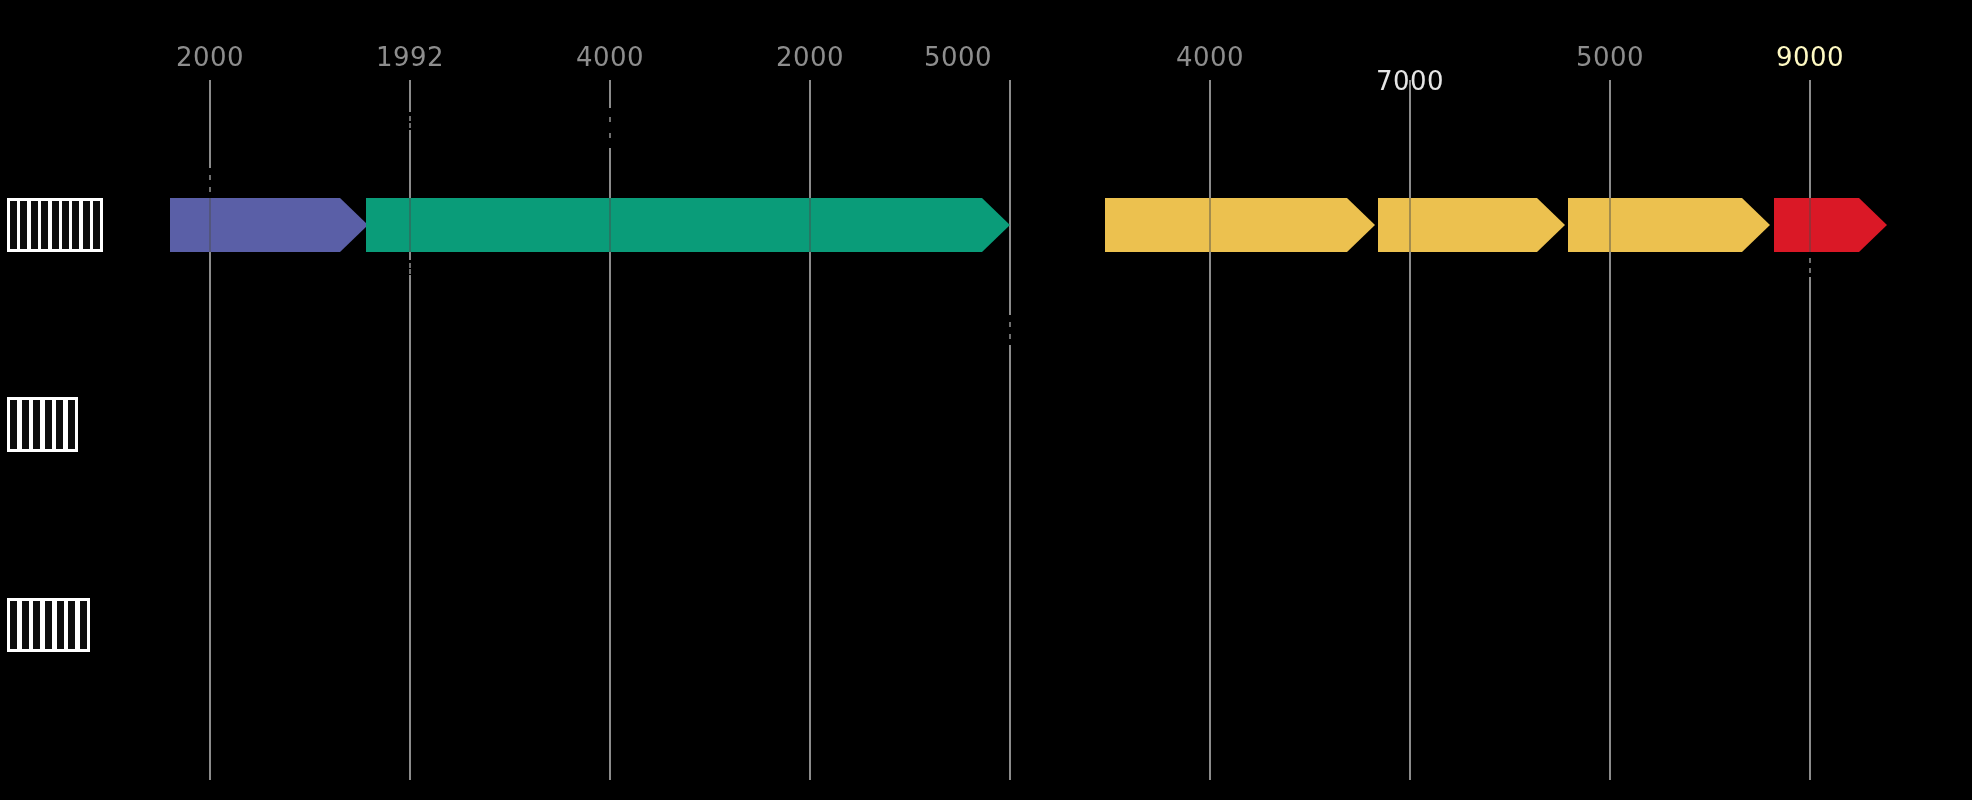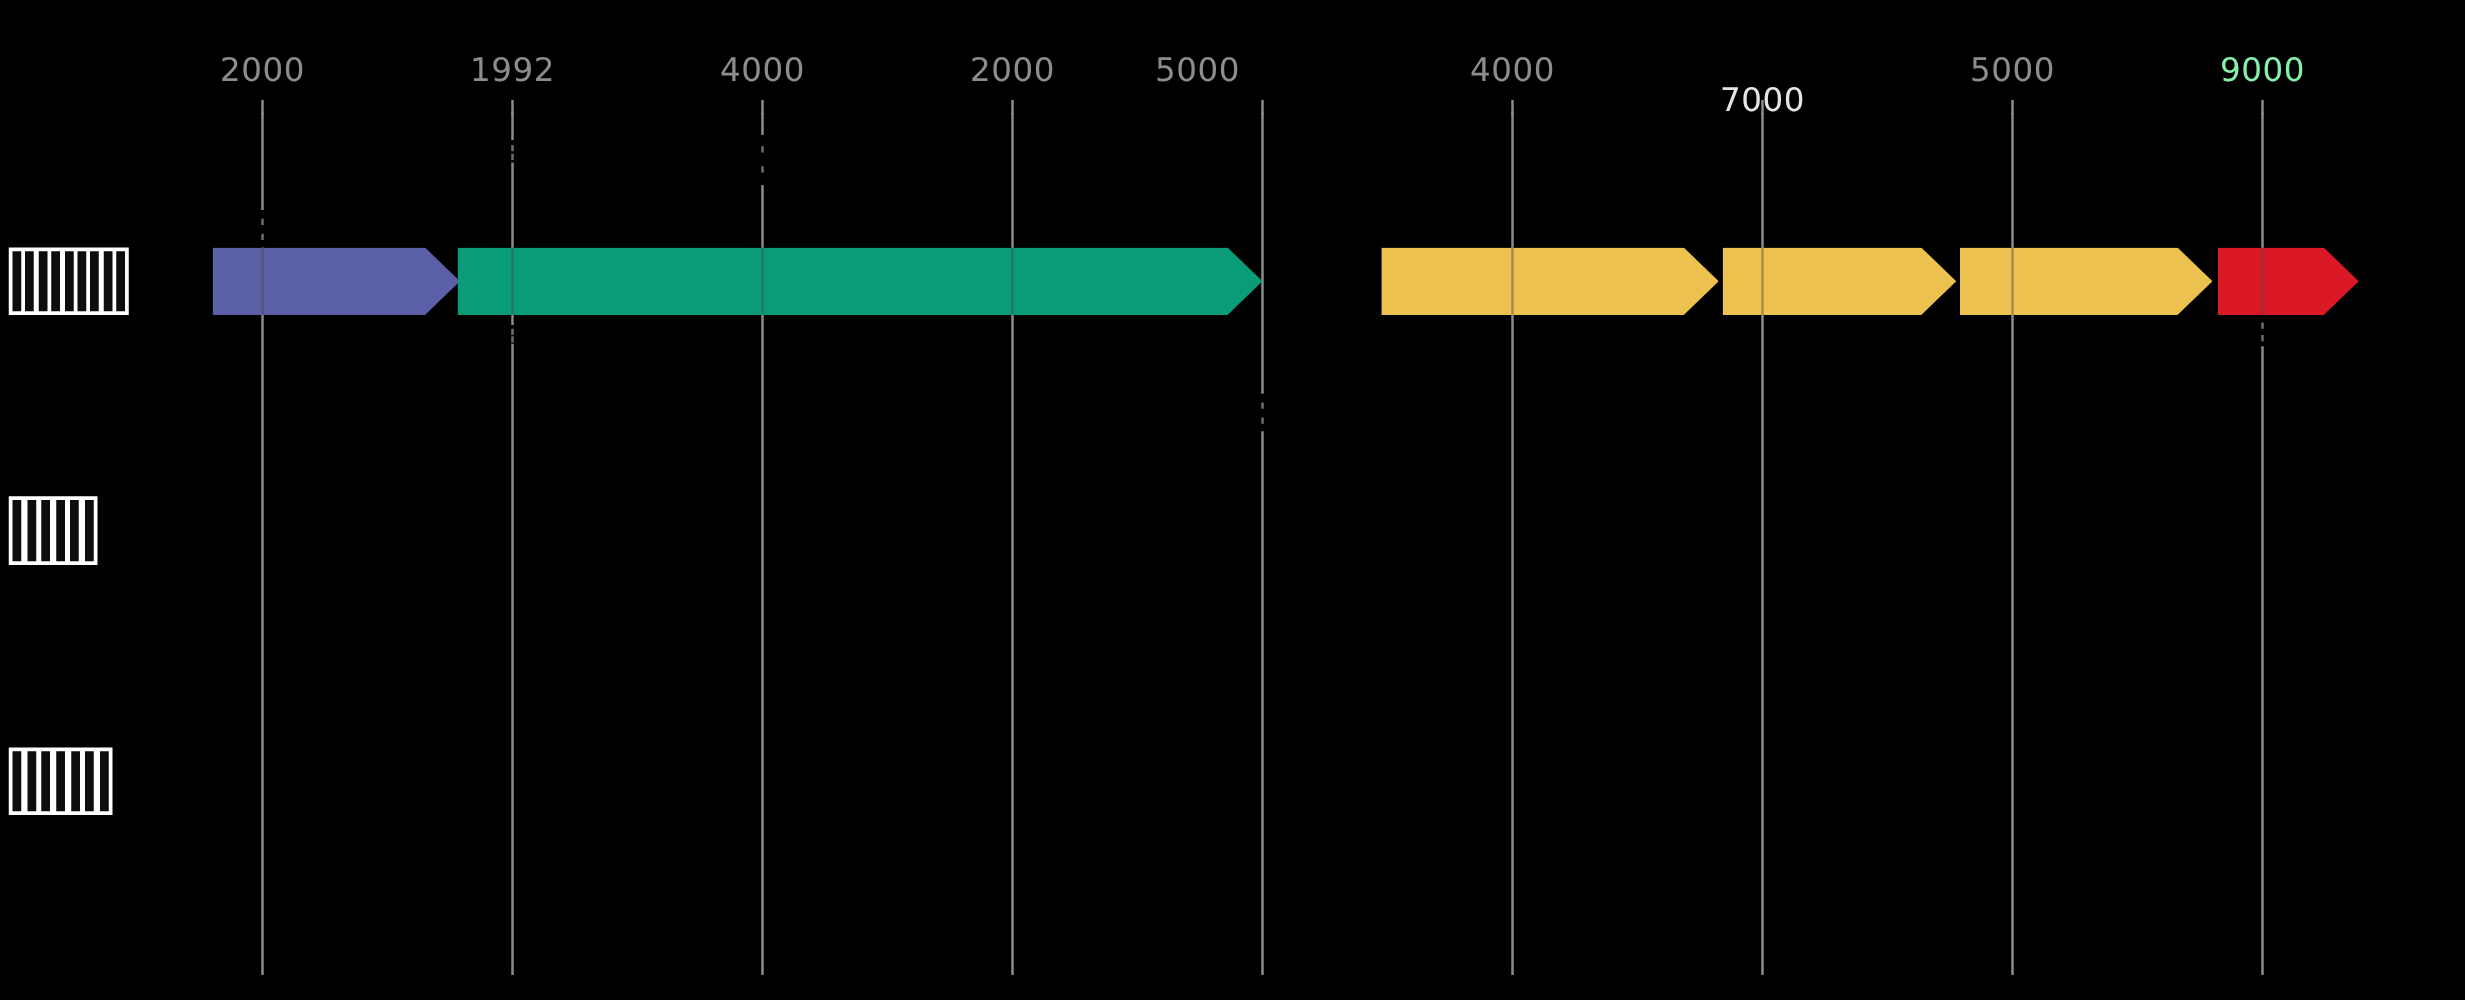--- a/index.html
+++ b/index.html
@@ -49,21 +49,21 @@
       <div class="ticklabel" style="left: 740px; top: 42px; color: rgb(141, 141, 141);">2000</div>
       <div class="tickmark" style="left: 1009px; top: 80px; height: 12px; background: rgb(139, 139, 139);"></div>
       <div class="ticklabel" style="left: 888px; top: 42px; color: rgb(141, 141, 141);">5000</div>
       <div class="tickmark" style="left: 1209px; top: 80px; height: 12px; background: rgb(139, 139, 139);"></div>
       <div class="ticklabel" style="left: 1140px; top: 42px; color: rgb(141, 141, 141);">4000</div>
       <div class="tickmark" style="left: 1409px; top: 80px; height: 12px; background: rgb(139, 139, 139);"></div>
       <div class="ticklabel" style="left: 1340px; top: 42px; color: #e5e5e5; margin-top: 24px;">7000</div>
       <div class="tickmark" style="left: 1609px; top: 80px; height: 12px; background: rgb(139, 139, 139);"></div>
       <div class="ticklabel" style="left: 1540px; top: 42px; color: rgb(141, 141, 141);">5000</div>
       <div class="tickmark" style="left: 1809px; top: 80px; height: 12px; background: rgb(139, 139, 139);"></div>
-      <div class="ticklabel" style="left: 1740px; top: 42px; color: #86efac;">9000</div>
+      <div class="ticklabel" style="left: 1740px; top: 42px; color: #fef9c3;">9000</div>
     </div>
   <div id="track-layer">
       <div class="feature" style="left: 170px; top: 198px; width: 198px; height: 54px; background: rgb(90, 95, 167); clip-path: polygon(0px 0px, 170px 0px, 198px 50%, 170px 100%, 0px 100%);"></div>
       <div class="feature" style="left: 366px; top: 198px; width: 644px; height: 54px; background: rgb(10, 156, 121); clip-path: polygon(0px 0px, 616px 0px, 644px 50%, 616px 100%, 0px 100%);"></div>
       <div class="feature" style="left: 1105px; top: 198px; width: 270px; height: 54px; background: rgb(236, 193, 79); clip-path: polygon(0px 0px, 242px 0px, 270px 50%, 242px 100%, 0px 100%);"></div>
       <div class="feature" style="left: 1378px; top: 198px; width: 187px; height: 54px; background: rgb(236, 193, 79); clip-path: polygon(0px 0px, 159px 0px, 187px 50%, 159px 100%, 0px 100%);"></div>
       <div class="feature" style="left: 1568px; top: 198px; width: 202px; height: 54px; background: rgb(236, 193, 79); clip-path: polygon(0px 0px, 174px 0px, 202px 50%, 174px 100%, 0px 100%);"></div>
       <div class="feature" style="left: 1774px; top: 198px; width: 113px; height: 54px; background: rgb(218, 24, 38); clip-path: polygon(0px 0px, 85px 0px, 113px 50%, 85px 100%, 0px 100%);"></div>
       <div class="grid-overlay" style="left: 209px; top: 198px; height: 54px; background: rgba(75, 75, 75, 0.45);"></div>
       <div class="grid-overlay" style="left: 409px; top: 198px; height: 54px; background: rgba(75, 75, 75, 0.45);"></div>

